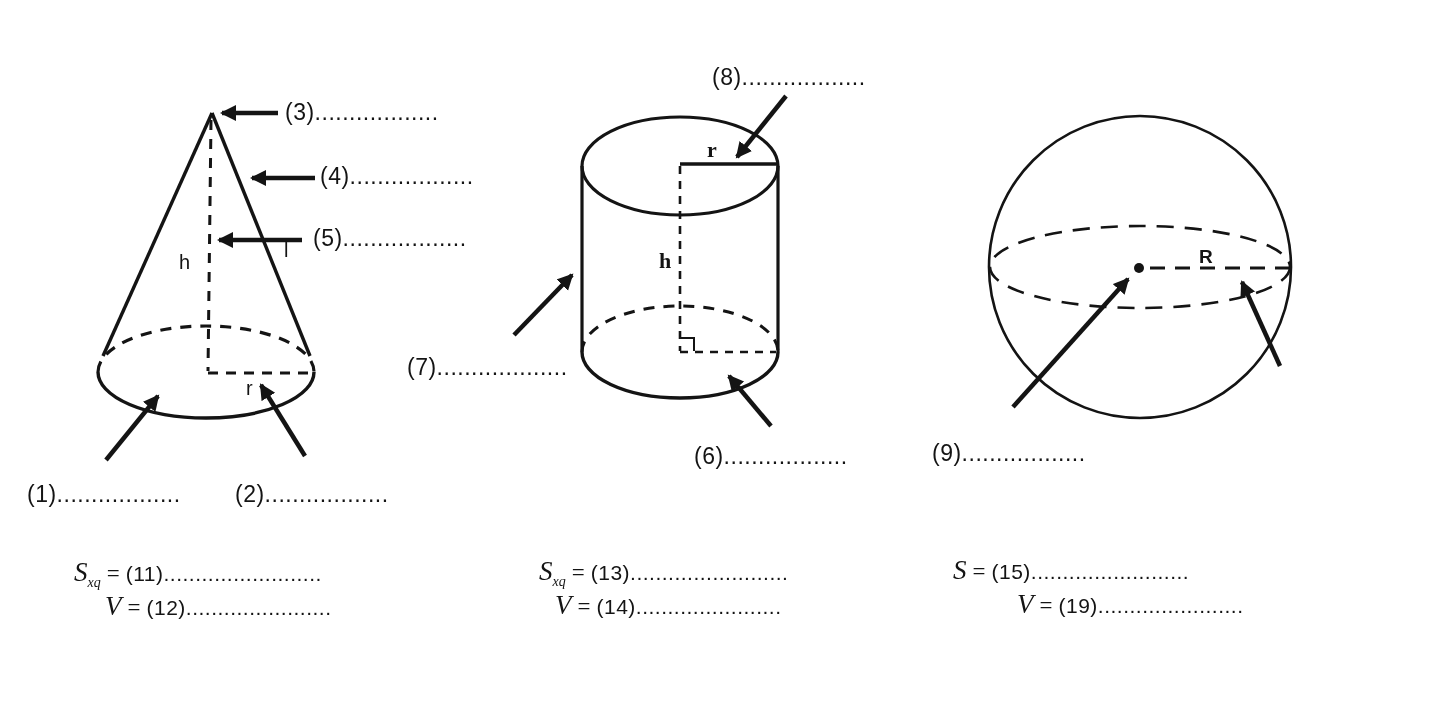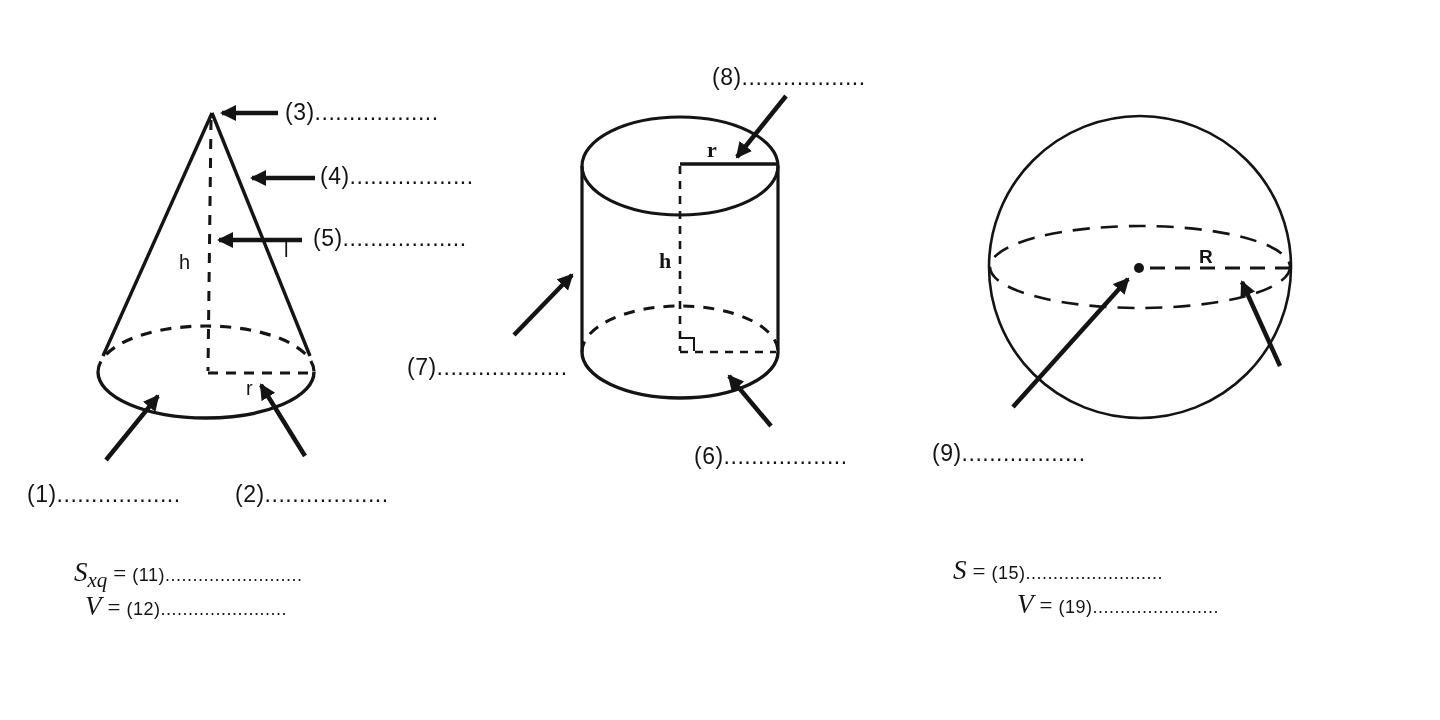--- a/index.html
+++ b/index.html
@@ -5,23 +5,23 @@
   html,body{margin:0;padding:0;background:#ffffff;}
   .page{position:relative;width:1440px;height:720px;background:#ffffff;overflow:hidden;
         font-family:"Liberation Sans",sans-serif;color:#141414;}
   svg.draw{position:absolute;left:0;top:0;}
   .lbl{position:absolute;font-size:23px;letter-spacing:.5px;white-space:nowrap;color:#141414;}
   .dim-sans{position:absolute;font-size:20px;color:#141414;}
   .dim-serif{position:absolute;font-family:"Liberation Serif",serif;font-weight:bold;font-size:22px;color:#141414;}
   .dim-bold-sans{position:absolute;font-size:19px;font-weight:bold;color:#141414;}
   .frow{position:absolute;white-space:nowrap;font-size:22px;color:#141414;}
   .msym{font-family:"Liberation Serif",serif;font-style:italic;font-size:27px;}
-  .msym sub{font-family:"Liberation Serif",serif;font-style:italic;font-size:21px;margin-top:24px;}
+  .msym sub{font-family:"Liberation Serif",serif;font-style:italic;font-size:14px;margin-top:24px;}
   .eq{font-family:"Liberation Serif",serif;font-size:23px;margin:0 6px;}
-  .blank{font-size:18px;letter-spacing:.5px;}
+  .blank{font-size:21px;letter-spacing:.5px;}
 </style>
 </head>
 <body>
 
 <div class="page">
 
   <svg class="draw" width="1440" height="720" viewBox="0 0 1440 720">
     <defs>
       <marker id="ah" markerUnits="userSpaceOnUse" markerWidth="20" markerHeight="18" refX="14" refY="8" orient="auto">
         <path d="M0,0 L16,8 L0,16 Z" fill="#141414"></path>
@@ -81,24 +81,30 @@
   <div class="lbl" style="left:694px;top:443px">(6)..................</div>
   <div class="dim-serif" style="left:707px;top:137px">r</div>
   <div class="dim-serif" style="left:659px;top:248px">h</div>
 
   <div class="lbl" style="left:932px;top:440px">(9)..................</div>
   <div class="dim-bold-sans" style="left:1199px;top:246px">R</div>
 
   <div class="frow" style="left:74px;top:557px">
     <span class="msym"><span>S</span><sub>xq</sub></span><span class="eq">=</span><span class="blank">(11).........................</span>
   </div>
-  <div class="frow" style="left:85px;top:591px">
+  <div class="frow" style="left:105px;top:591px">
     <span class="msym"><span>V</span></span><span class="eq">=</span><span class="blank">(12).......................</span>
   </div>
 
+  <div class="frow" style="left:539px;top:556px">
+    <span class="msym"><span>S</span><sub>xq</sub></span><span class="eq">=</span><span class="blank">(13).........................</span>
+  </div>
+  <div class="frow" style="left:555px;top:590px">
+    <span class="msym"><span>V</span></span><span class="eq">=</span><span class="blank">(14).......................</span>
+  </div>
 
   <div class="frow" style="left:953px;top:555px">
     <span class="msym"><span>S</span><sub></sub></span><span class="eq">=</span><span class="blank">(15).........................</span>
   </div>
   <div class="frow" style="left:1017px;top:589px">
     <span class="msym"><span>V</span></span><span class="eq">=</span><span class="blank">(19).......................</span>
   </div>
 
 </div>
 

